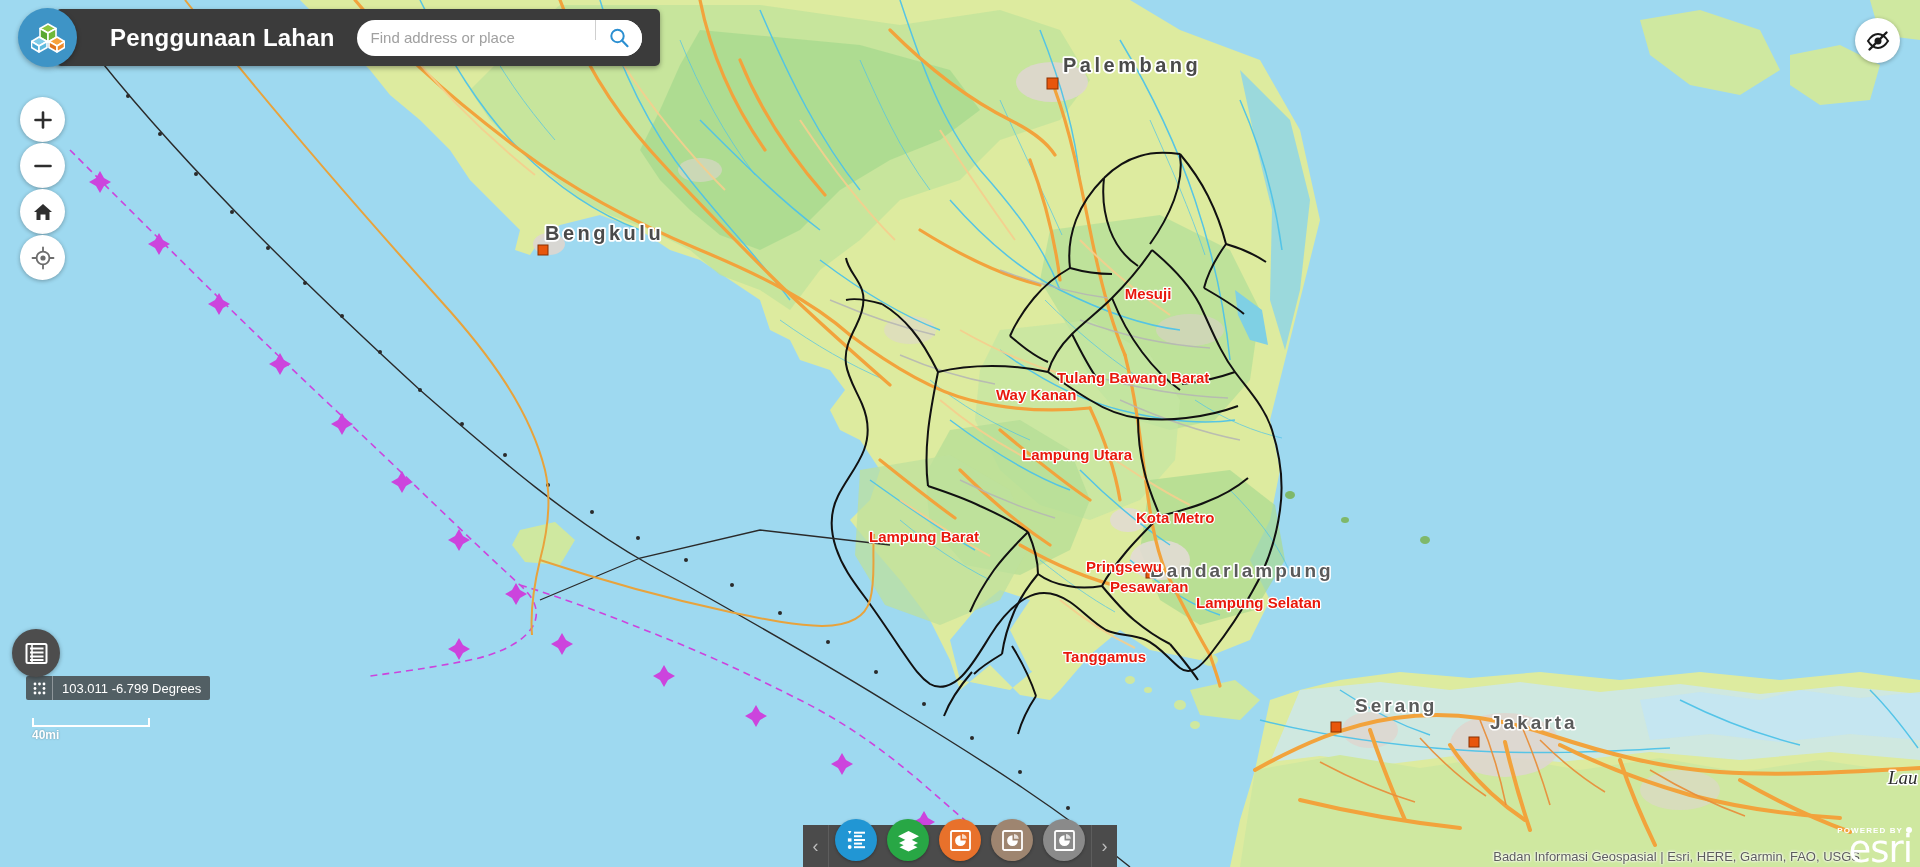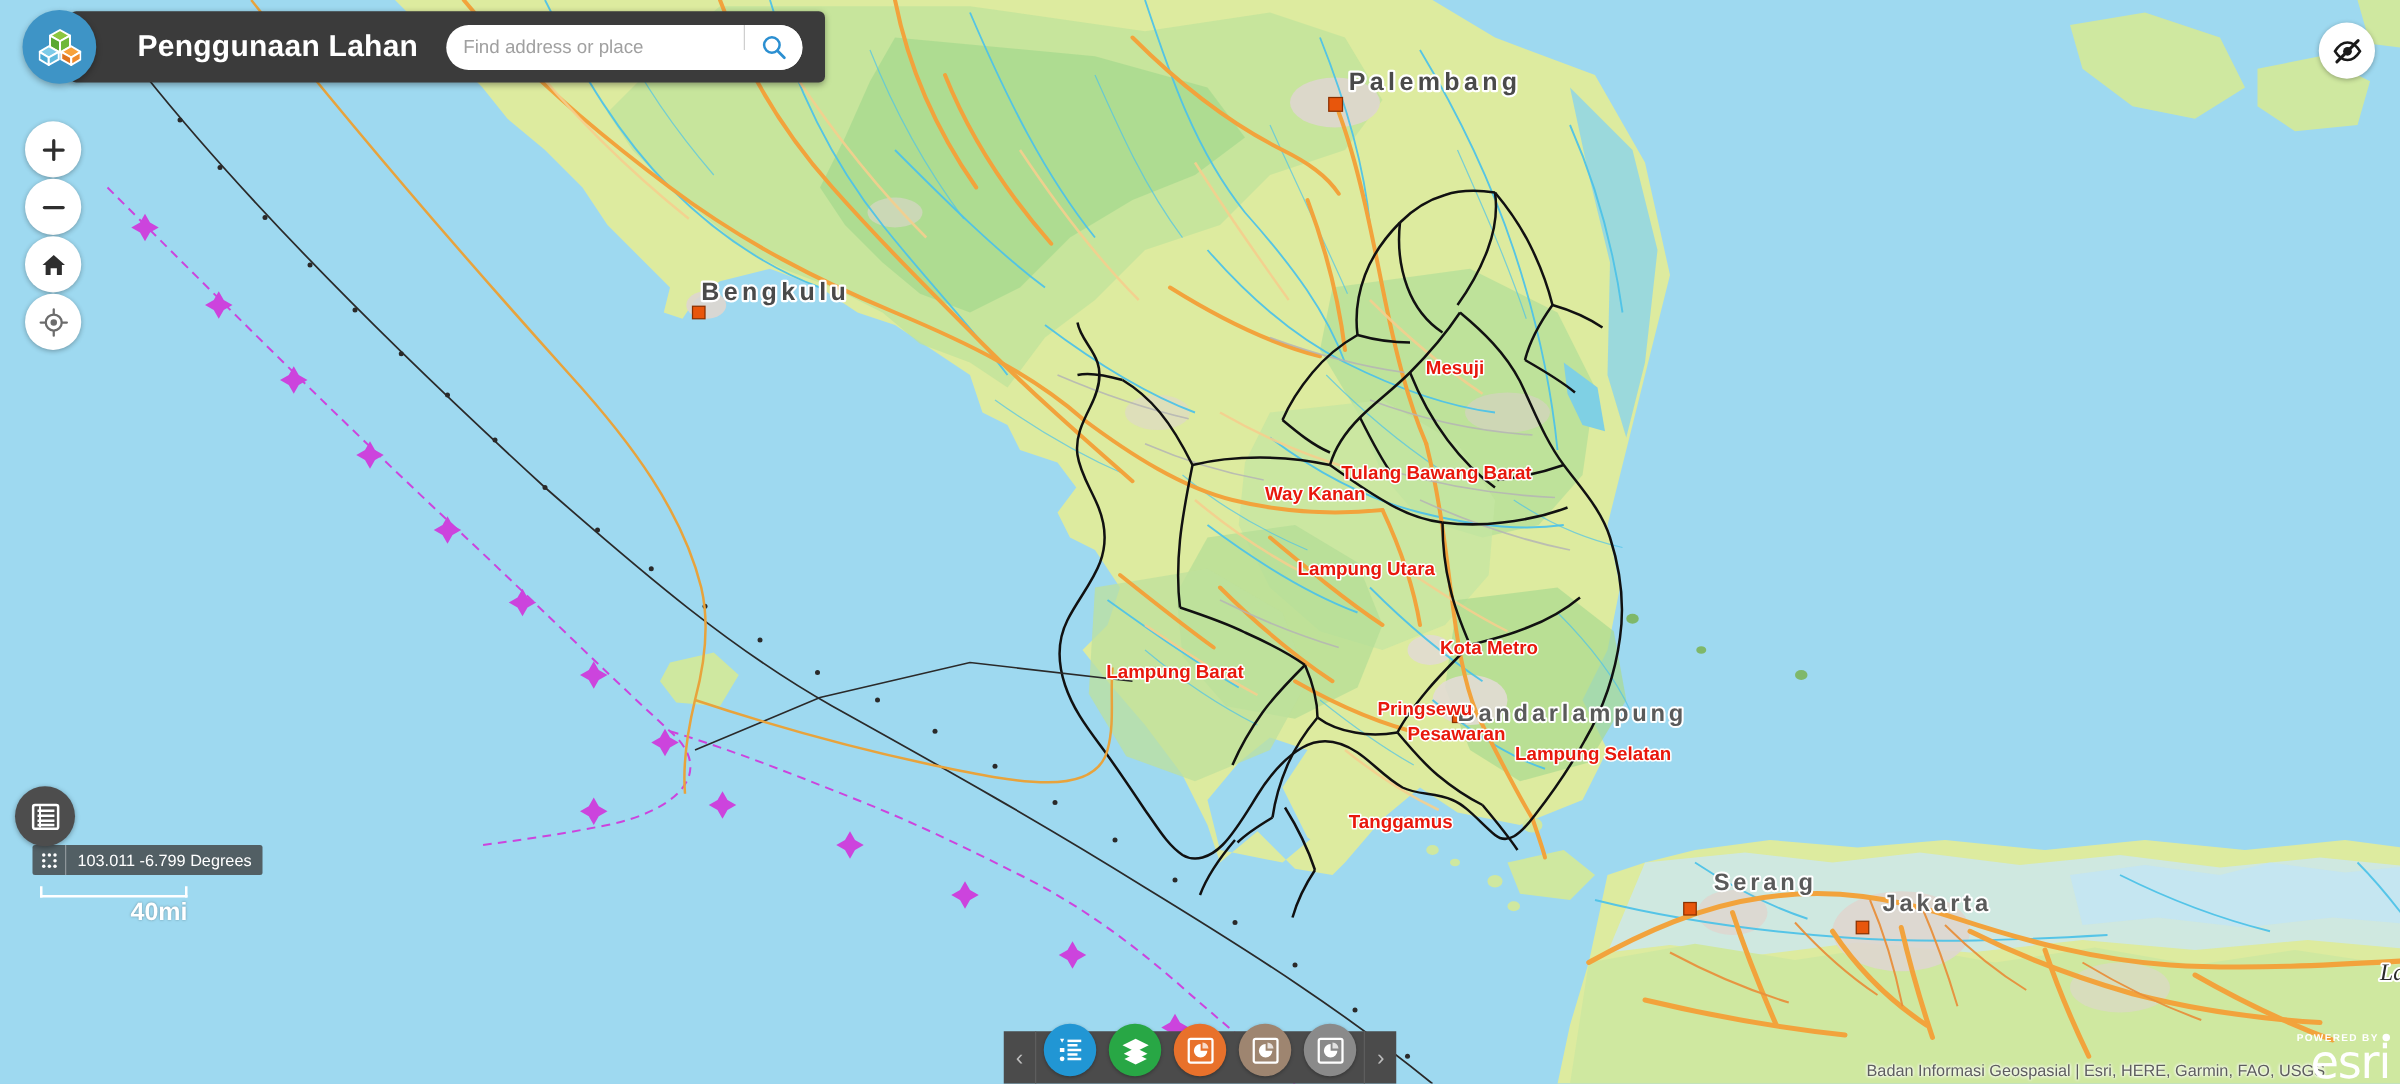--- a/index.html
+++ b/index.html
@@ -5,21 +5,21 @@
 <style>
   html,body{margin:0;padding:0;}
   body{
     width:1920px;height:867px;overflow:hidden;position:relative;
     font-family:"Liberation Sans", sans-serif;
     background:#9ed9f0;
   }
   #app{position:absolute;inset:0;overflow:hidden;}
 
   
-  #map{position:absolute;inset:0;background:#9ed9f0;padding-left:16px;}
+  #map{position:absolute;inset:0;background:#9ed9f0;}
   #map svg{display:block;width:1920px;height:867px;}
 
   .city-label{
     font-family:"Liberation Sans", sans-serif;
     font-size:20px;font-weight:700;fill:#4a4a4a;
     letter-spacing:3.5px;
     paint-order:stroke fill;stroke:#ffffff;stroke-width:3.5px;stroke-linejoin:round;
   }
   .sea-label{
     font-family:"Liberation Serif", serif;
@@ -112,21 +112,21 @@
     color:#ffffff;font-size:13px;padding:0 9px;white-space:nowrap;
   }
   #scalebar{
     position:absolute;left:32px;bottom:125px;z-index:34;
   }
   #scalebar-line{
     width:118px;height:9px;border:2px solid #ffffff;border-top:none;
     box-sizing:border-box;
   }
   #scalebar-text{
-    color:#ffffff;font-size:20px;font-weight:700;text-align:right;
+    color:#ffffff;font-size:12px;font-weight:700;
     width:118px;margin-top:1px;
     text-shadow:0 0 2px rgba(0,0,0,.35);
   }
 
   
   #bottom-toolbar{
     position:absolute;left:50%;transform:translateX(-50%);bottom:0;
     height:42px;width:314px;background:#4b4b4b;
     display:flex;align-items:center;justify-content:space-between;
     z-index:36;

